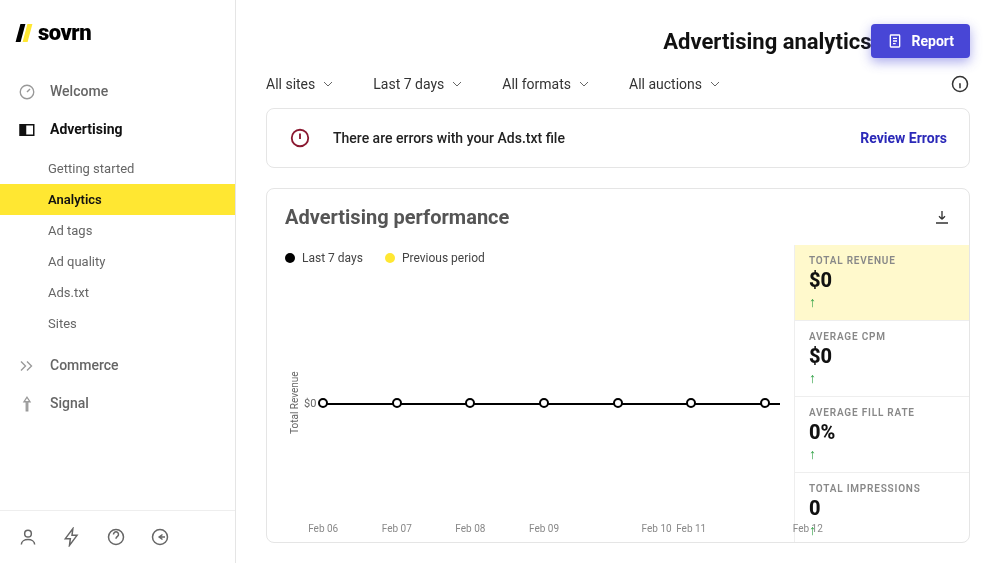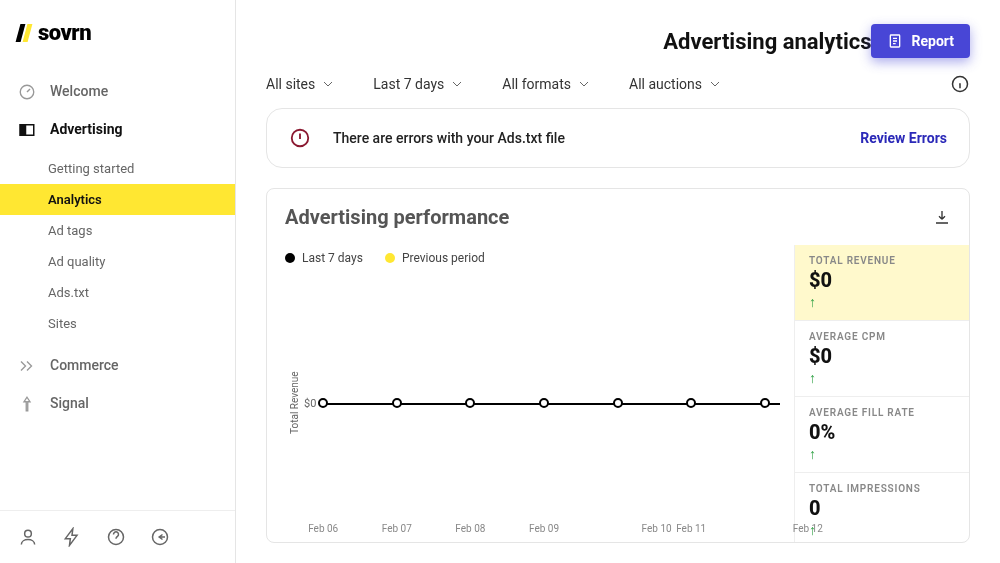--- a/index.html
+++ b/index.html
@@ -24,21 +24,21 @@
 .header{padding:24px 30px 14px;display:flex;flex-direction:column;gap:16px;}
 .header-row1{display:flex;align-items:center;justify-content:flex-end}
 h1{font-size:22px;font-weight:700;color:#111}
 .report-btn{background:#4846d6;color:#fff;border:none;padding:9px 16px;border-radius:4px;font-weight:700;display:flex;align-items:center;gap:8px;cursor:pointer;box-shadow:0 4px 12px rgba(72,70,214,.45);font-size:14px}
 .report-btn svg{width:16px;height:16px}
 .filters{display:flex;gap:40px;align-items:center;font-size:14px;color:#333}
 .filter{display:flex;align-items:center;gap:8px;cursor:pointer}
 .filter svg{width:10px;height:10px}
 .info-icon{margin-left:auto;width:20px;height:20px;color:#333;cursor:pointer}
 .content{padding:0 30px 20px;display:flex;flex-direction:column;gap:20px;overflow:hidden}
-.alert{border:1px solid #e5e5e5;border-radius:16px;padding:18px 22px;display:flex;align-items:center;gap:22px}
+.alert{border:1px solid #e5e5e5;border-radius:8px;padding:18px 22px;display:flex;align-items:center;gap:22px}
 .alert-icon{width:22px;height:22px;flex-shrink:0}
 .alert-text{font-size:14px;color:#222;font-weight:500}
 .alert-action{margin-left:auto;color:#2b29b8;font-weight:700;cursor:pointer;font-size:14px}
 .panel{border:1px solid #e5e5e5;border-radius:8px;display:flex;flex-direction:column;flex:1;overflow:hidden}
 .panel-head{display:flex;align-items:center;justify-content:space-between;padding:16px 18px}
 .panel-head h2{font-size:20px;color:#555;font-weight:700}
 .panel-head svg{width:18px;height:18px;cursor:pointer;color:#333}
 .panel-body{display:flex;flex:1;overflow:hidden}
 .chart-area{flex:1;padding:6px 10px 10px 18px;display:flex;flex-direction:column}
 .legend{display:flex;gap:22px;font-size:12px;color:#444;margin-bottom:8px}

